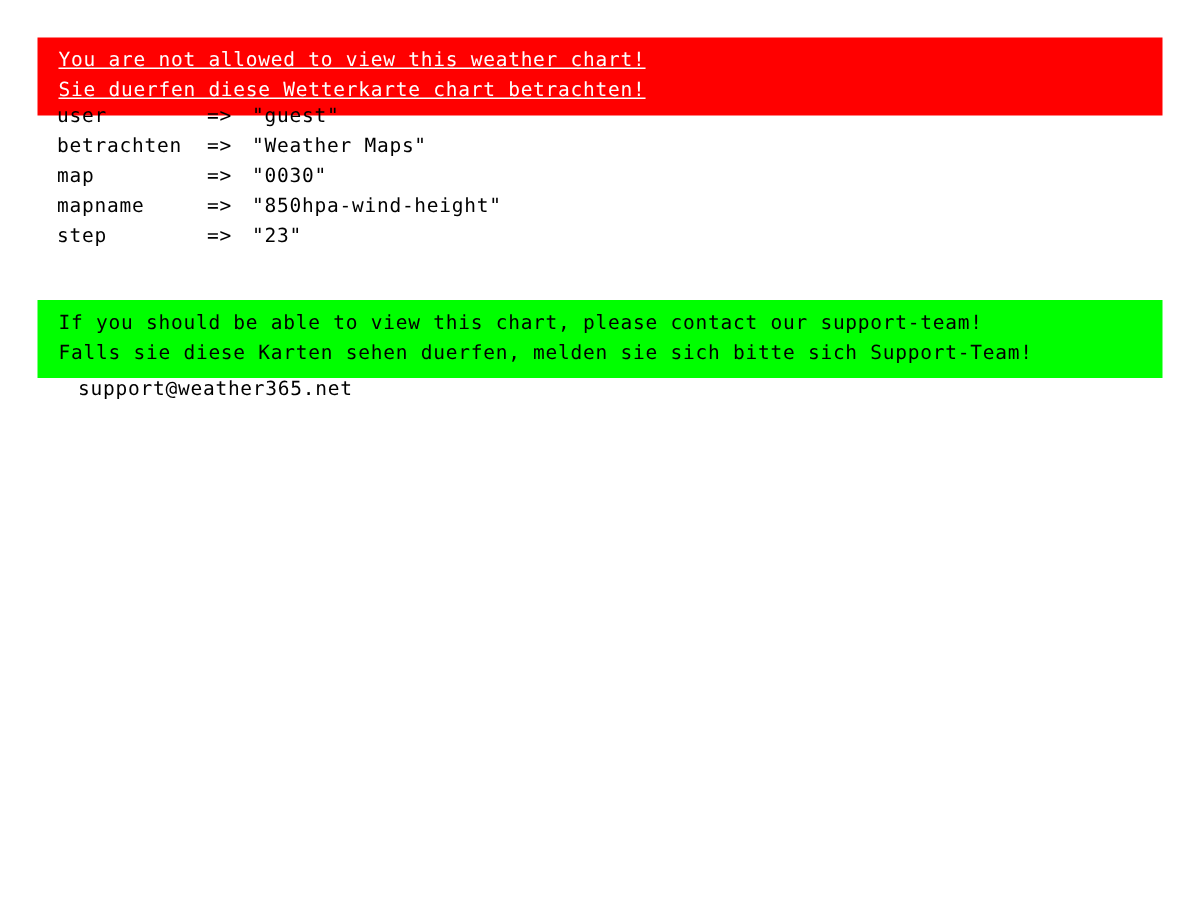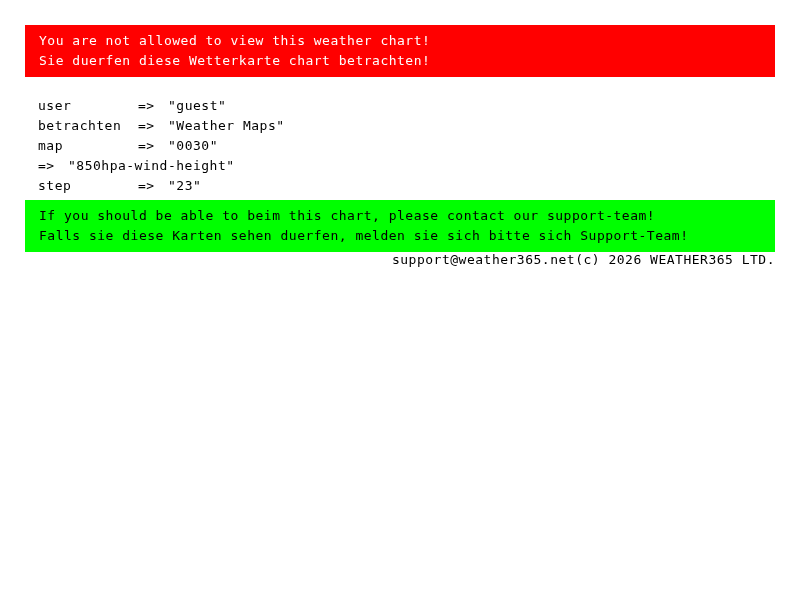--- a/index.html
+++ b/index.html
@@ -27,33 +27,34 @@
     box-sizing: border-box;
     padding: 6px 14px;
     line-height: 20px;
     font-size: 13px;
     letter-spacing: 0.5px;
   }
   .banner-error {
     top: 25px;
     background: #ff0000;
     color: #ffffff;
+    text-decoration: underline;
   }
   .banner-info {
     top: 200px;
     background: #00ff00;
     color: #000000;
   }
   .banner div {
     white-space: pre;
   }
   .params {
     position: absolute;
     left: 38px;
-    top: 96px;
+    top: 68px;
     width: 720px;
   }
   .param-row {
     display: flex;
     height: 20px;
     line-height: 20px;
     white-space: pre;
     font-size: 13px;
     letter-spacing: 0.5px;
   }
@@ -63,25 +64,25 @@
   }
   .param-arrow {
     width: 30px;
     flex: 0 0 30px;
   }
   .param-val {
     flex: 1 1 auto;
   }
   .footer {
     position: absolute;
-    left: 38px;
+    left: 52px;
     top: 250px;
     width: 737px;
     display: flex;
-    justify-content: flex-end;
+    justify-content: flex-start;
     line-height: 20px;
     font-size: 13px;
     letter-spacing: 0.5px;
     white-space: pre;
   }
   .footer a {
     color: #000000;
     text-decoration: none;
   }
 </style>
@@ -105,33 +106,33 @@
       <span class="param-key">betrachten</span>
       <span class="param-arrow">=&gt;</span>
       <span class="param-val">"Weather Maps"</span>
     </div>
     <div class="param-row">
       <span class="param-key">map</span>
       <span class="param-arrow">=&gt;</span>
       <span class="param-val">"0030"</span>
     </div>
     <div class="param-row">
+      <span class="param-key">mapname</span>
       <span class="param-arrow">=&gt;</span>
       <span class="param-val">"850hpa-wind-height"</span>
     </div>
     <div class="param-row">
       <span class="param-key">step</span>
       <span class="param-arrow">=&gt;</span>
       <span class="param-val">"23"</span>
     </div>
   </div>
 
   <div class="banner banner-info">
-    <div>If you should be able to beim this chart, please contact our support-team!</div>
+    <div>If you should be able to view this chart, please contact our support-team!</div>
     <div>Falls sie diese Karten sehen duerfen, melden sie sich bitte sich Support-Team!</div>
   </div>
 
   <div class="footer">
     <a href="#">support@weather365.net</a>
-    <span>(c) 2026 WEATHER365 LTD.</span>
   </div>
 
 </div>
 
 </body></html>

